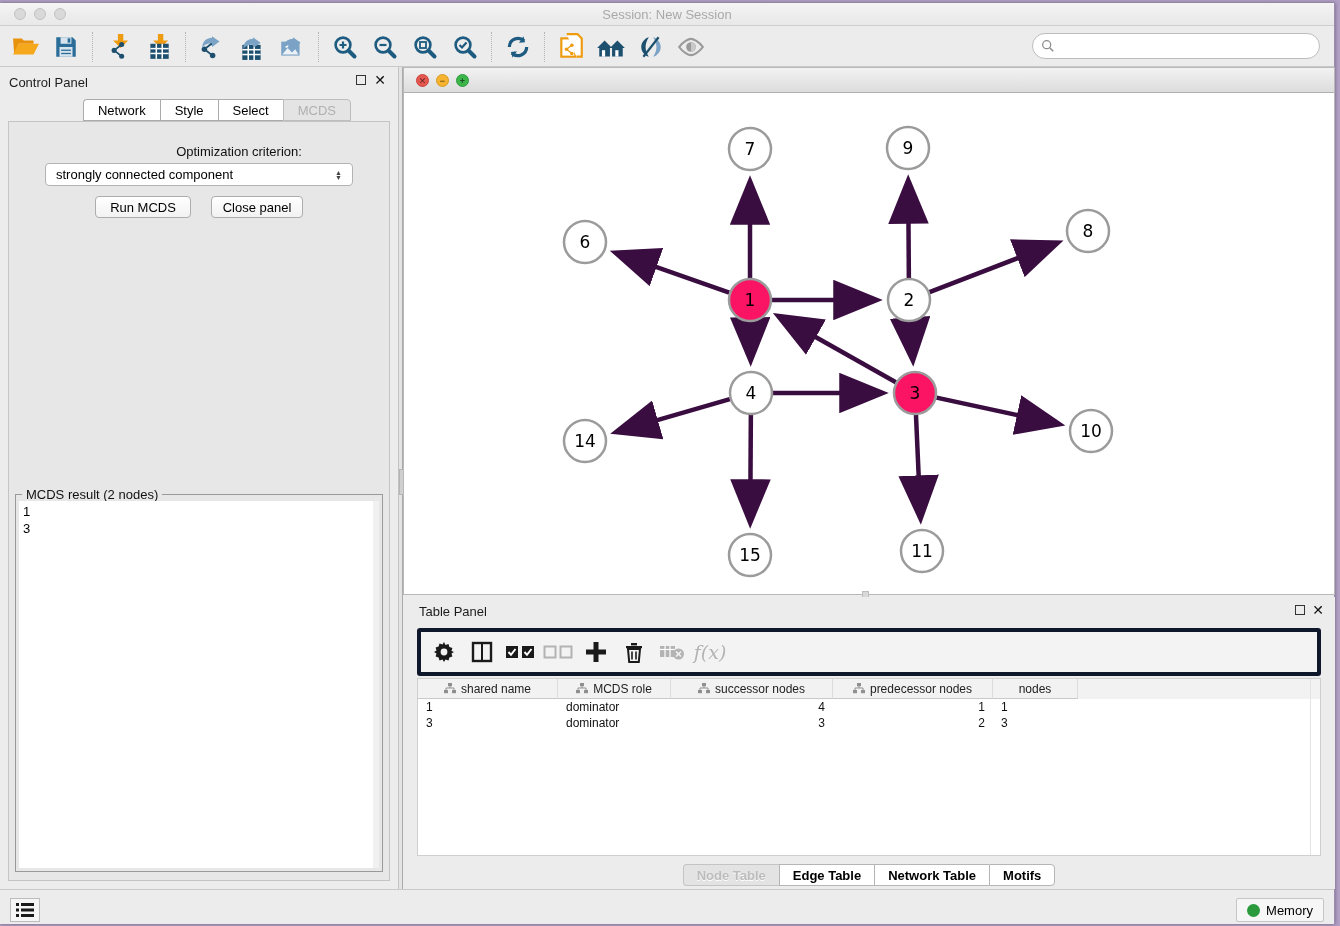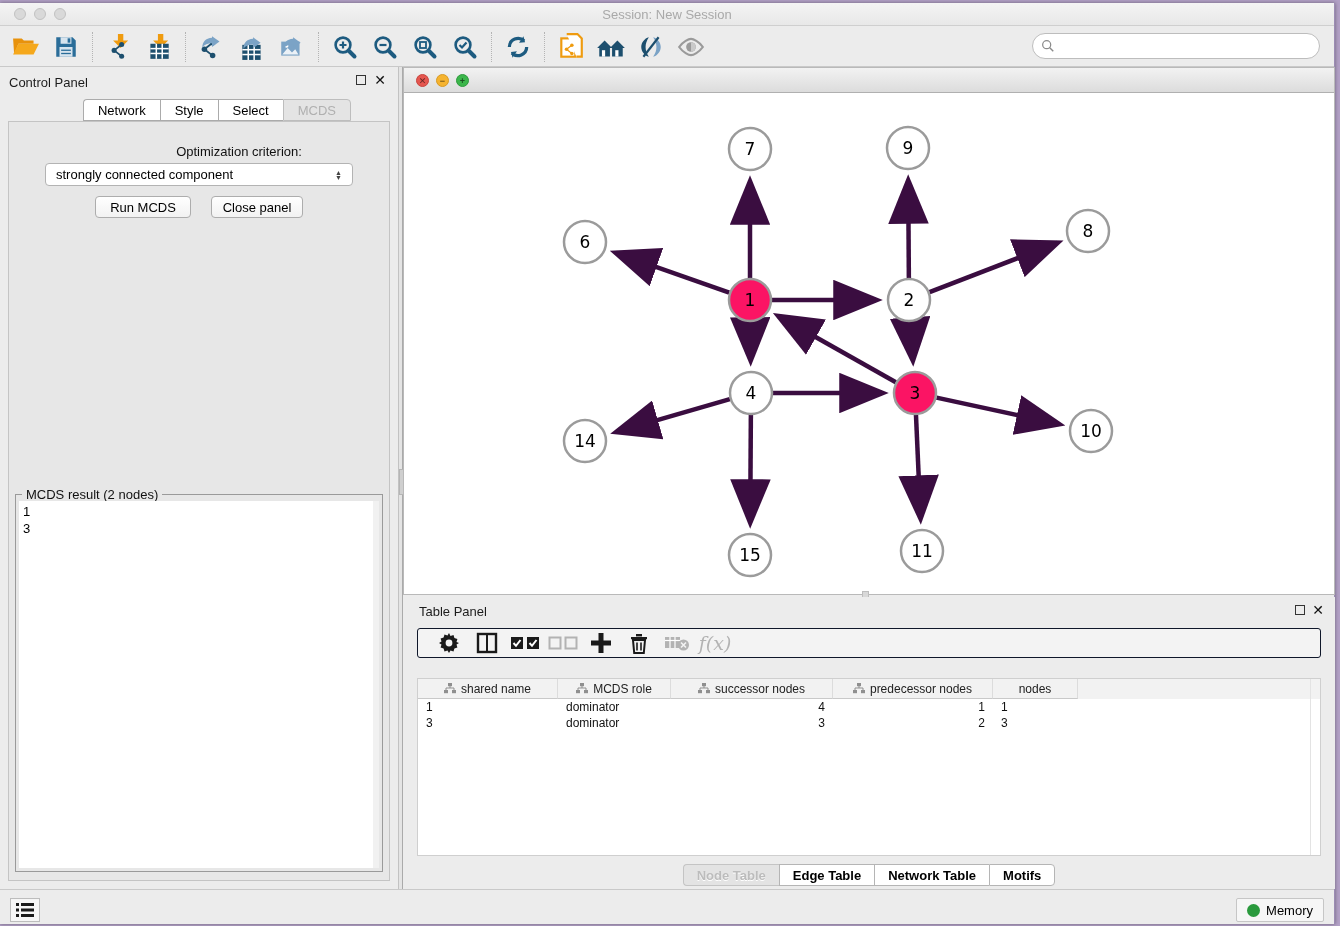--- a/index.html
+++ b/index.html
@@ -61,22 +61,22 @@
   #net-title { position:absolute; top:5px; width:100%; text-align:center; font-size:13px; color:#222; }
   #net-canvas { position:absolute; left:0; top:25px; width:930px; height:501px; background:#fff; }
   #net-canvas svg text { font-family:"DejaVu Sans",sans-serif; }
   #net-grip { position:absolute; left:458px; bottom:-4px; width:7px; height:7px; background:#d8d8d8; border:1px solid #bdbdbd; }
   #v-splitter { position:absolute; left:398px; top:64px; width:5px; height:822px; background:#e4e4e4; border-left:1px solid #c2c2c2; border-right:1px solid #aaa; }
   #v-grip { position:absolute; left:0; top:402px; width:5px; height:26px; background:#cfcfcf; border:1px solid #b5b5b5; }
 
   
   #table-panel { position:absolute; left:403px; top:594px; width:932px; height:292px; background:#ececec; }
   #tp-title { position:absolute; left:16px; top:7px; font-size:13px; color:#1c1c1c; }
-  #tp-toolbar { position:absolute; left:14px; top:31px; width:904px; height:30px;
-    background:#f3f3f3; border:1px solid #0f172a; border-radius:3px; display:flex; align-items:center; padding-left:12px; }
+  #tp-toolbar { position:absolute; left:14px; top:31px; width:904px; height:48px;
+    background:#f3f3f3; border:4px solid #0f172a; border-radius:3px; display:flex; align-items:center; padding-left:4px; }
   .tp-icon { width:30px; height:30px; margin:0 4px; display:flex; align-items:center; justify-content:center; }
   .fx { font-family:"DejaVu Serif",serif; font-style:italic; font-size:19px; color:#b3b3b3; }
   #tp-table { position:absolute; left:14px; top:81px; width:904px; height:178px; background:#fff; border:1px solid #cfcfcf; }
   #tp-head { display:flex; height:20px; background:#f2f2f2; }
   .th { display:flex; align-items:center; justify-content:center; font-size:12px; color:#222;
     border-right:1px solid #dcdcdc; border-bottom:1px solid #c9c9c9; position:relative; gap:5px; }
   .tr { display:flex; height:16px; }
   .td { font-size:12px; color:#111; display:flex; align-items:center; padding:0 8px; overflow:hidden; }
   #tp-scroll { position:absolute; right:2px; top:0px; width:8px; height:100%; border-left:1px solid #e3e3e3; }
   #tp-tabs { position:absolute; left:0; bottom:3px; width:100%; display:flex; justify-content:center; }

